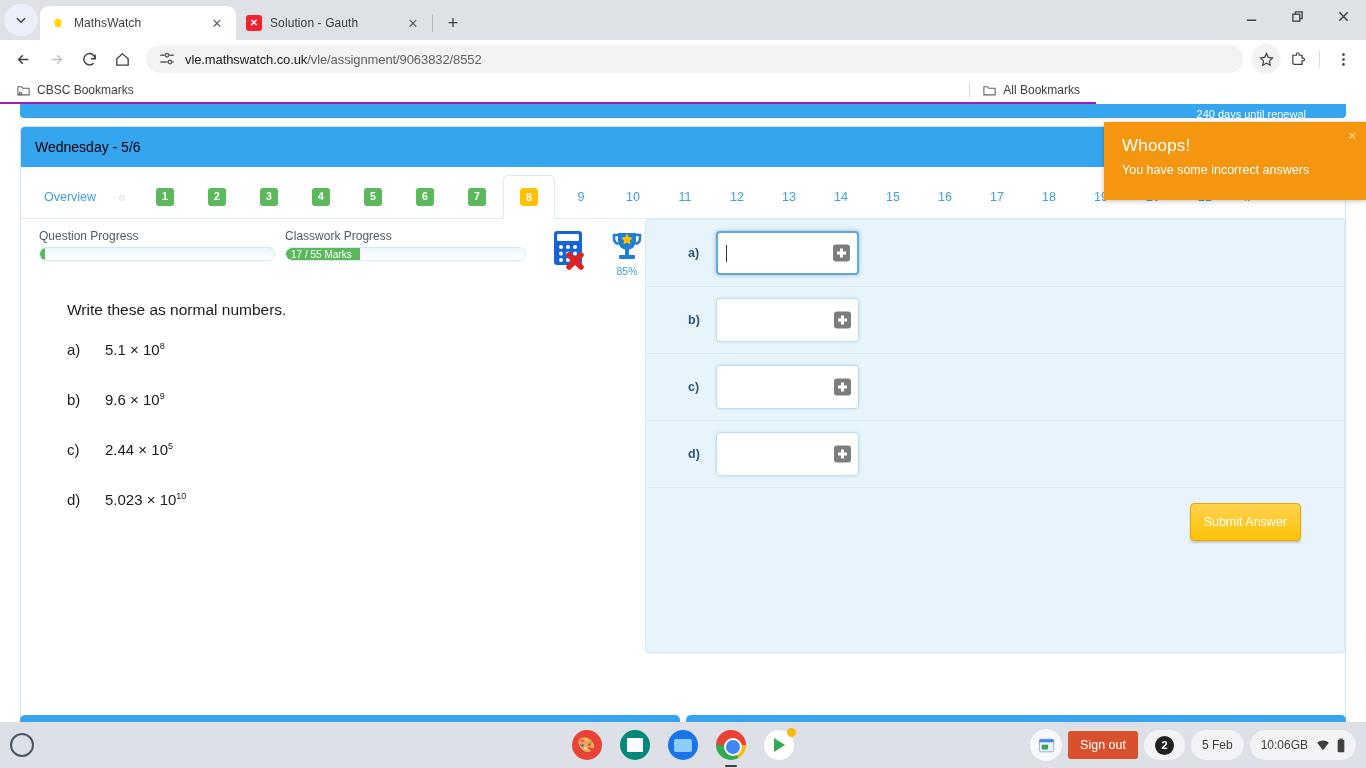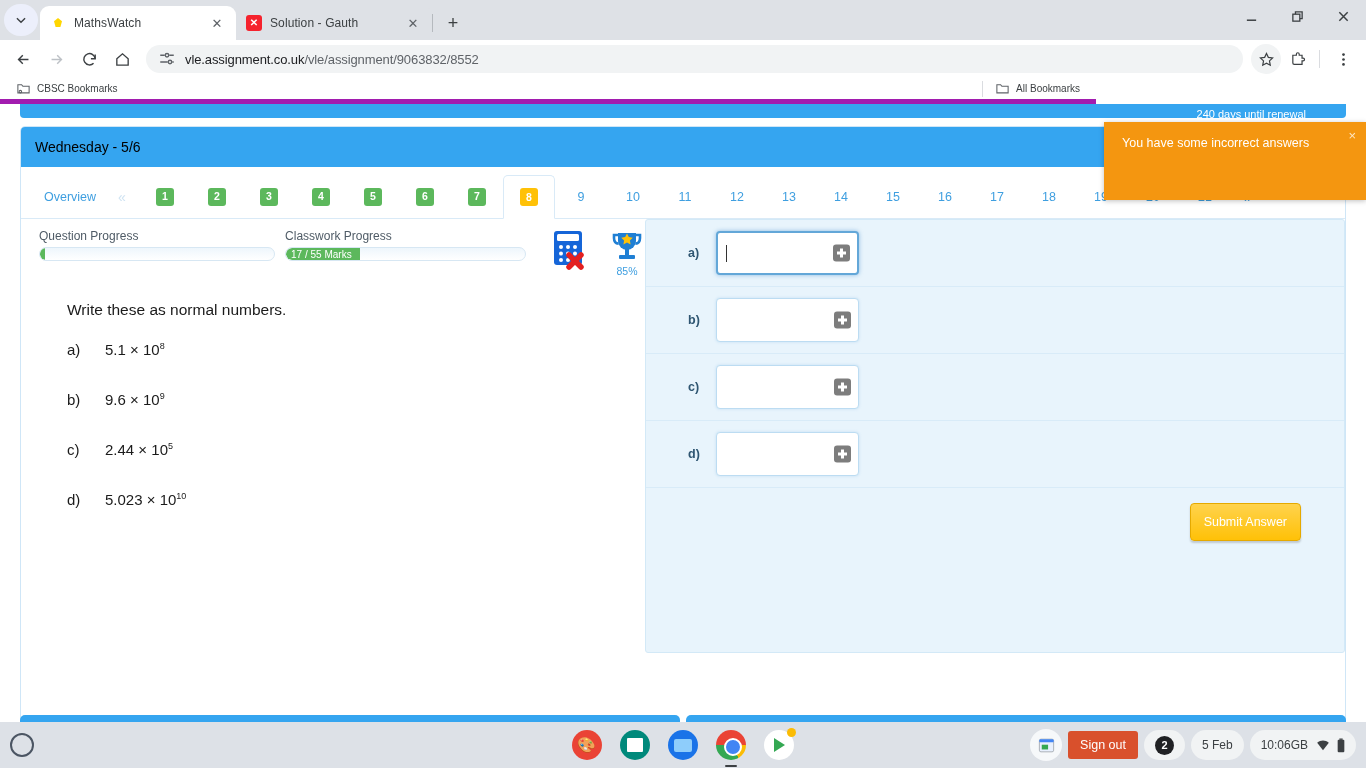--- a/index.html
+++ b/index.html
@@ -86,21 +86,21 @@
   .tb-icon { width:30px;height:30px;border-radius:50%;display:flex;align-items:center;
              justify-content:center;margin-left:2px;cursor:pointer; }
   .tb-icon.starred { background:#f1f3f4; }
   .tb-icon svg { width:17px;height:17px; }
   .tb-divider { width:1px;height:18px;background:#dadce0;margin:0 6px; }
 
   
   .bookmarks {
     position:absolute; left:0; top:78px; width:1096px; height:26px;
     background:#fff; display:flex; align-items:center; padding:0 10px;
-    font-size:10px; color:#3c4043; border-bottom:5px solid #a21caf;
+    font-size:12px; color:#3c4043; border-bottom:2px solid #a21caf;
   }
   .bm { display:flex;align-items:center;padding:3px 6px;border-radius:4px;cursor:pointer; }
   .bm svg { width:15px;height:15px;margin-right:6px; }
   .bm-right { margin-left:auto; display:flex; align-items:center; }
   .bm-sep { width:1px;height:16px;background:#dadce0;margin-right:6px; }
 
   
   .viewport {
     position:absolute; left:0; top:104px; width:1366px; height:618px;
     background:#fff; overflow:hidden;
@@ -358,21 +358,21 @@
     </div>
 
     <div class="omnibox">
       <span class="omni-icon">
         <svg viewBox="0 0 24 24" fill="none" stroke="#5f6368" stroke-width="1.8">
           <path d="M3 7h6M15 7h6M3 16h10M19 16h2"></path>
             <circle cx="12" cy="7" r="2.3"></circle>
             <circle cx="16" cy="16" r="2.3"></circle>
           </svg>
       </span>
-      <span class="omni-url"><span>vle.assignment.co.uk</span><span class="dim">/vle/assignment/9063832/8552</span></span>
+      <span class="omni-url"><span>vle.mathswatch.co.uk</span><span class="dim">/vle/assignment/9063832/8552</span></span>
     </div>
 
     <div class="tb-right">
       <div class="tb-icon starred">
         <svg viewBox="0 0 24 24" fill="none" stroke="#3c4043" stroke-width="1.7">
           <path d="M12 3.5l2.6 5.5 6 .8-4.4 4.2 1.1 6-5.3-2.9-5.3 2.9 1.1-6L3.4 9.8l6-.8z"></path>
           </svg>
       </div>
       <div class="tb-icon">
         <svg viewBox="0 0 24 24" fill="none" stroke="#3c4043" stroke-width="1.7">
@@ -574,20 +574,21 @@
       </div>
     </div>
 
     <div class="bottom-cards">
       <div class="bcard one">Standard Form - Numbers Above 1</div>
       <div class="bcard two">Overview</div>
     </div>
 
     <div class="toast">
       <span class="toast-close">×</span>
+      <div class="toast-title">Whoops!</div>
       <div class="toast-msg">You have some incorrect answers</div>
     </div>
   </div>
 </div>
 
 <div class="shelf">
   <div class="launcher"></div>
 
   <div class="shelf-apps">
     <div class="app canvas"></div>

